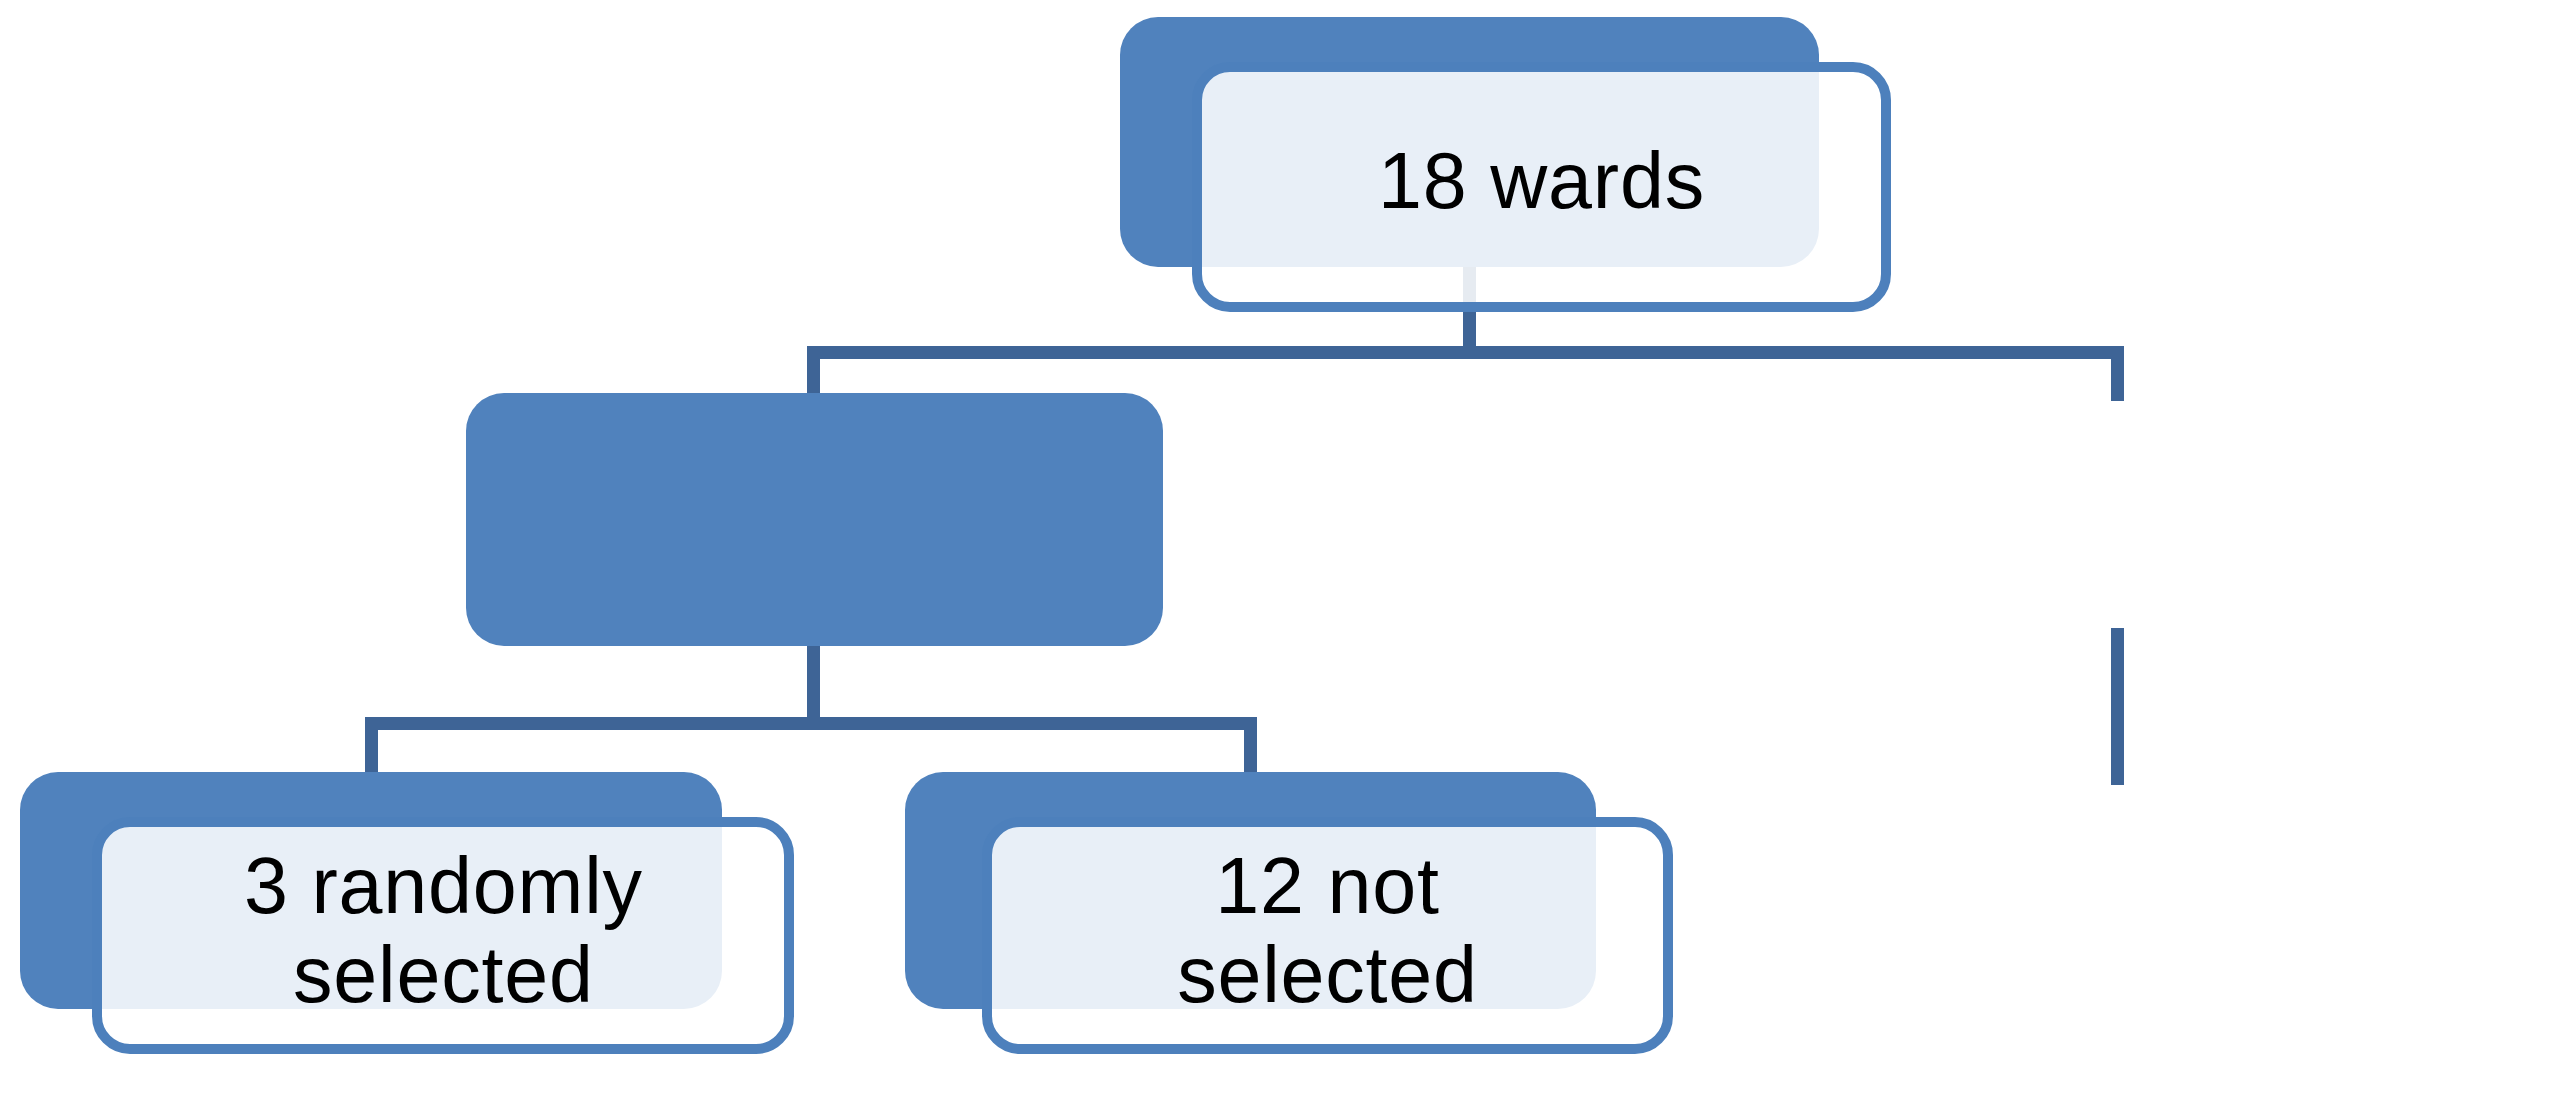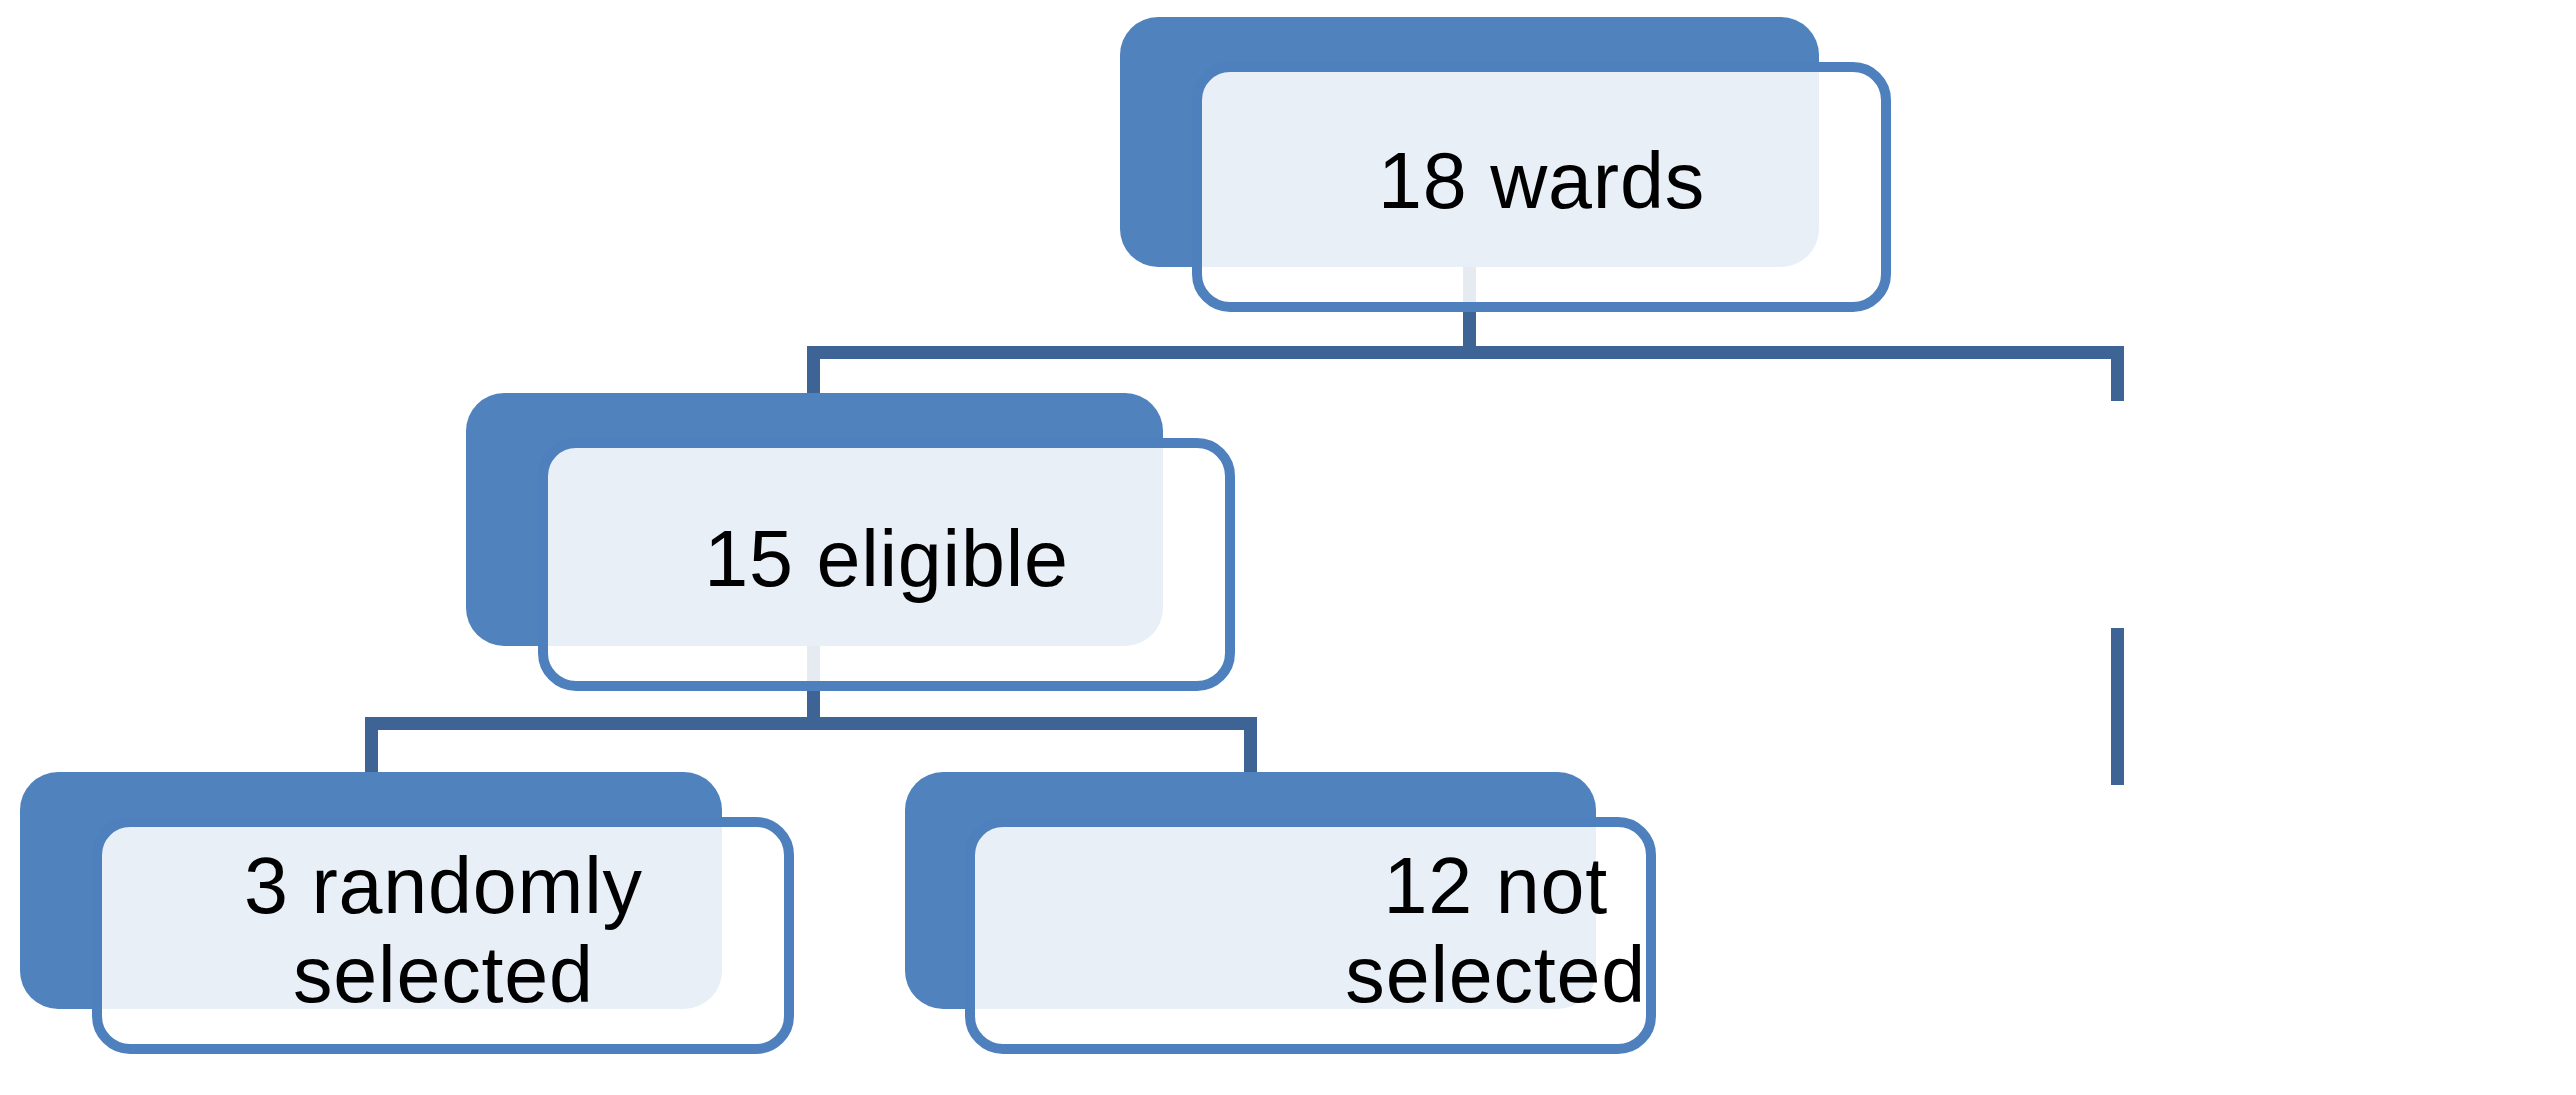--- a/index.html
+++ b/index.html
@@ -61,37 +61,34 @@
 
   <div class="node" style="left:1120px;top:16.5px;width:771px;height:295px;">
     <div class="back" style="width:699px;height:250px;"></div>
     <div class="front" style="left:72px;top:45px;width:699px;height:250px;">
       <span class="label">18 wards</span>
     </div>
   </div>
 
   <div class="node" style="left:466px;top:393px;width:769px;height:298px;">
     <div class="back" style="width:697px;height:253px;"></div>
-    <div class="front" style="left:72px;top:45px;width:697px;height:253px;">
-      <span class="label">15 eligible</span>
-    </div>
   </div>
 
 
   <div class="node" style="left:20.4px;top:772px;width:774px;height:282px;">
     <div class="back" style="width:702px;height:237px;"></div>
     <div class="front" style="left:72px;top:45px;width:702px;height:237px;text-align:center;">
       <span class="label">3 randomly
 selected</span>
     </div>
   </div>
 
   <div class="node" style="left:905px;top:772px;width:763px;height:282px;">
     <div class="back" style="width:691px;height:237px;"></div>
-    <div class="front" style="left:60px;top:45px;width:691px;height:237px;justify-content:flex-end;">
+    <div class="front" style="left:77px;top:45px;width:691px;height:237px;">
       <span class="label">12 not
 selected</span>
     </div>
   </div>
 
 
 </div>
 
 
 </body></html>

